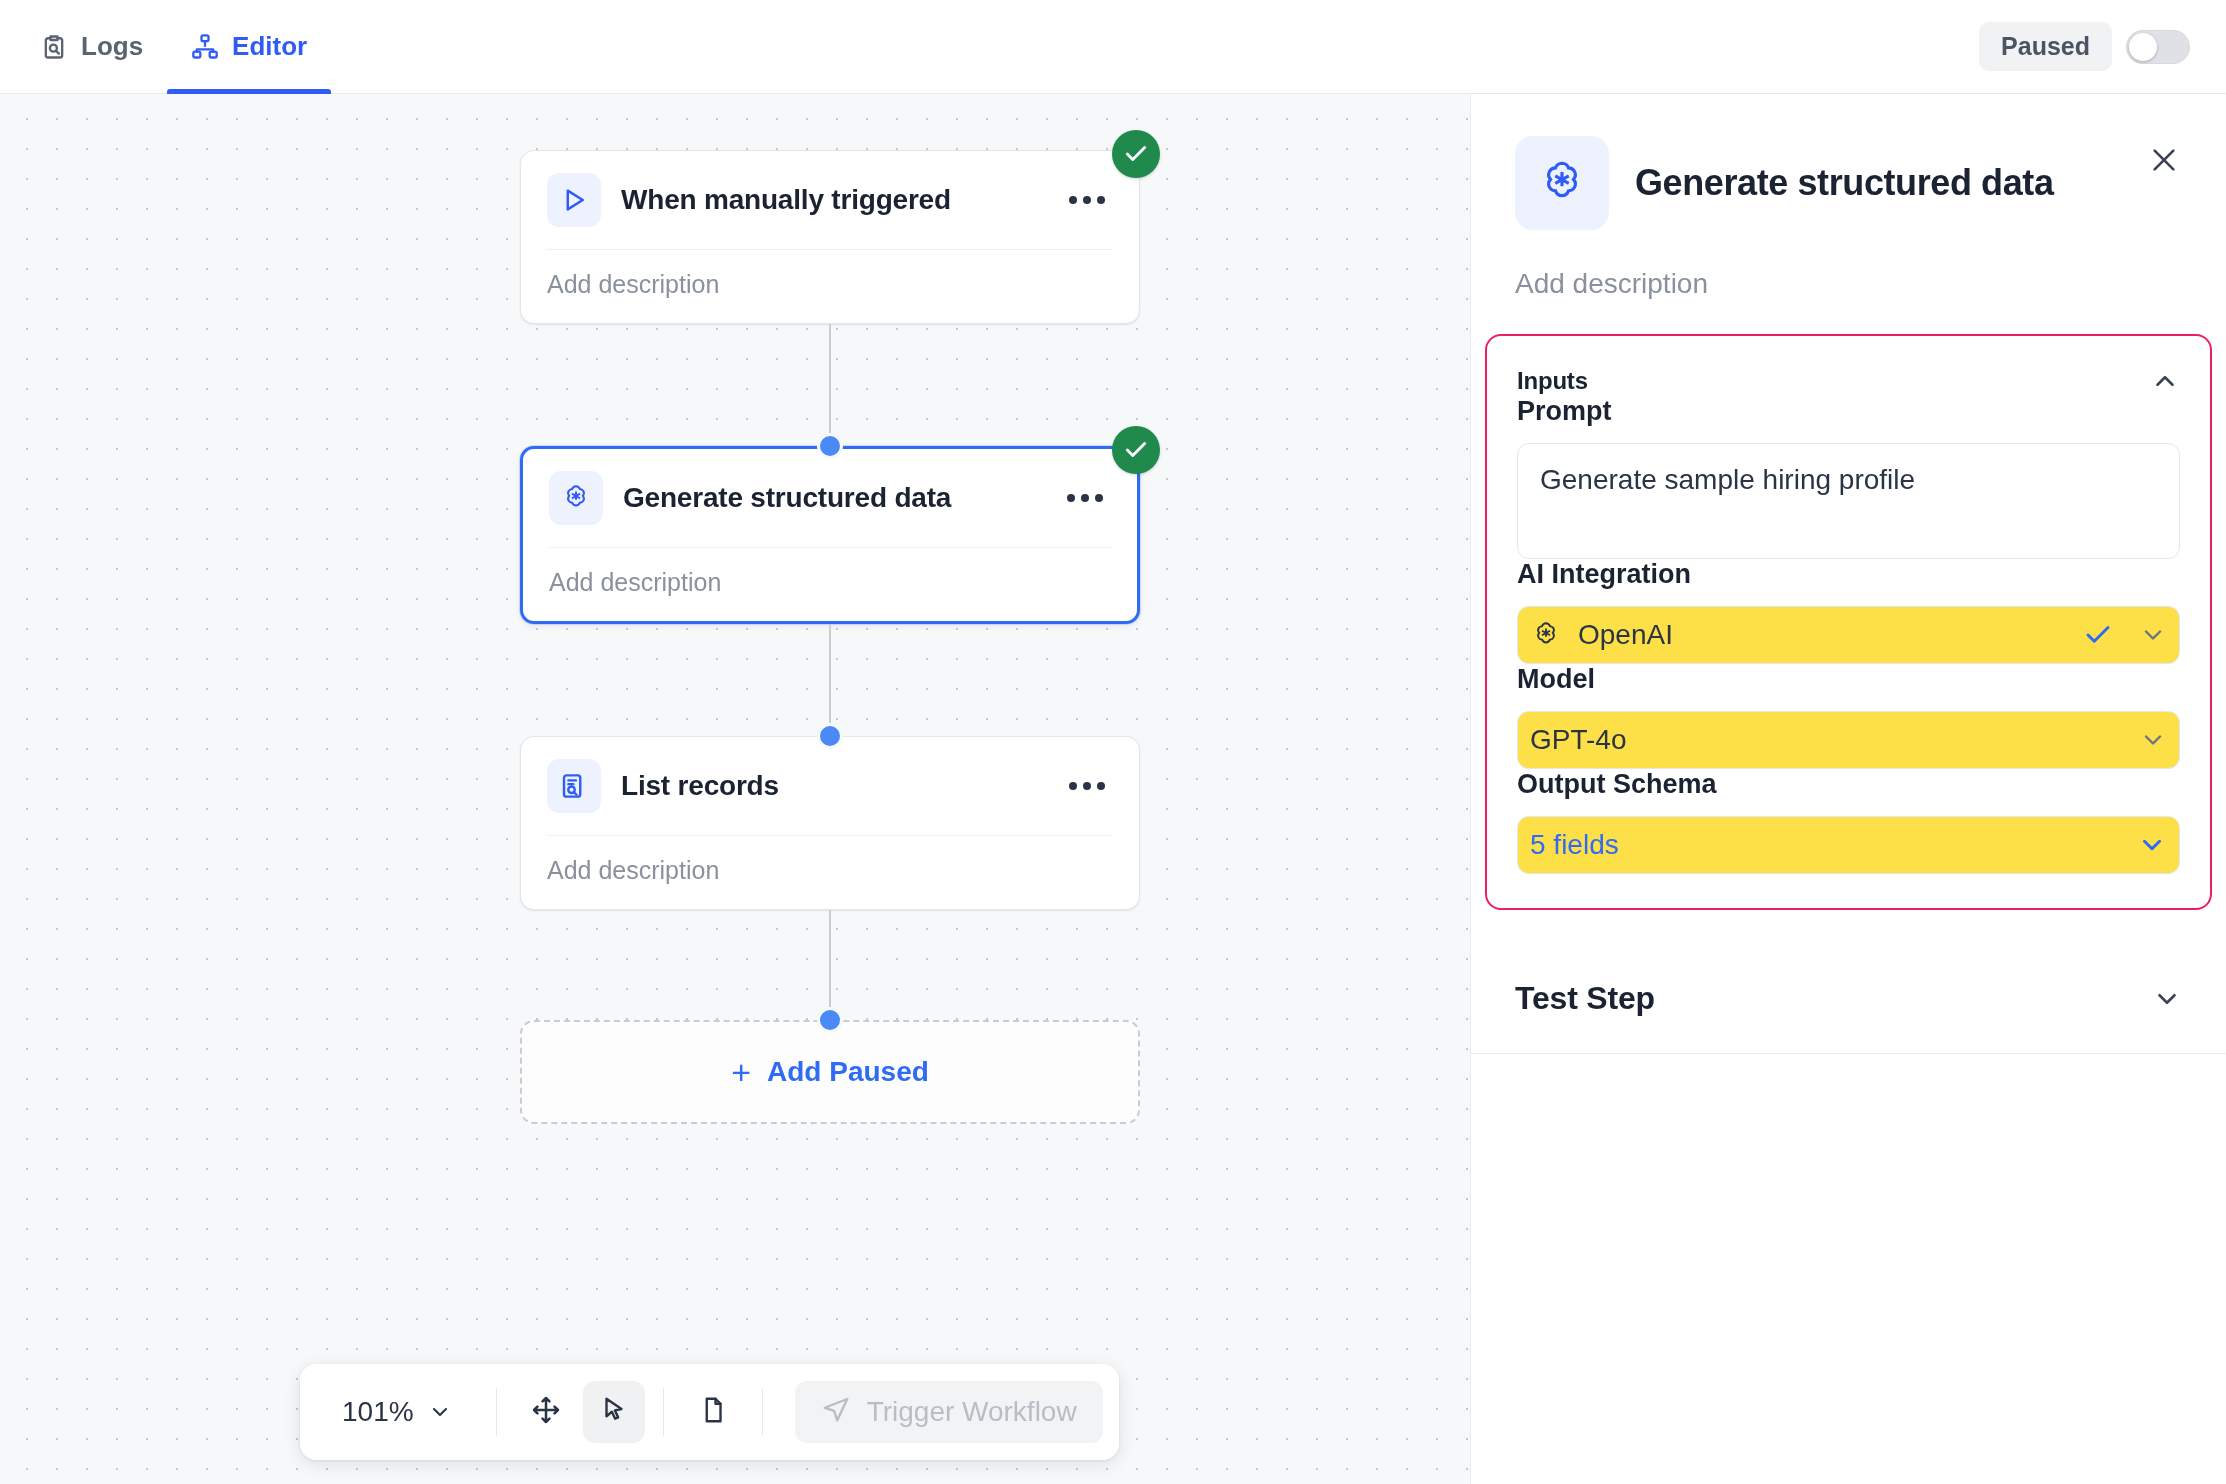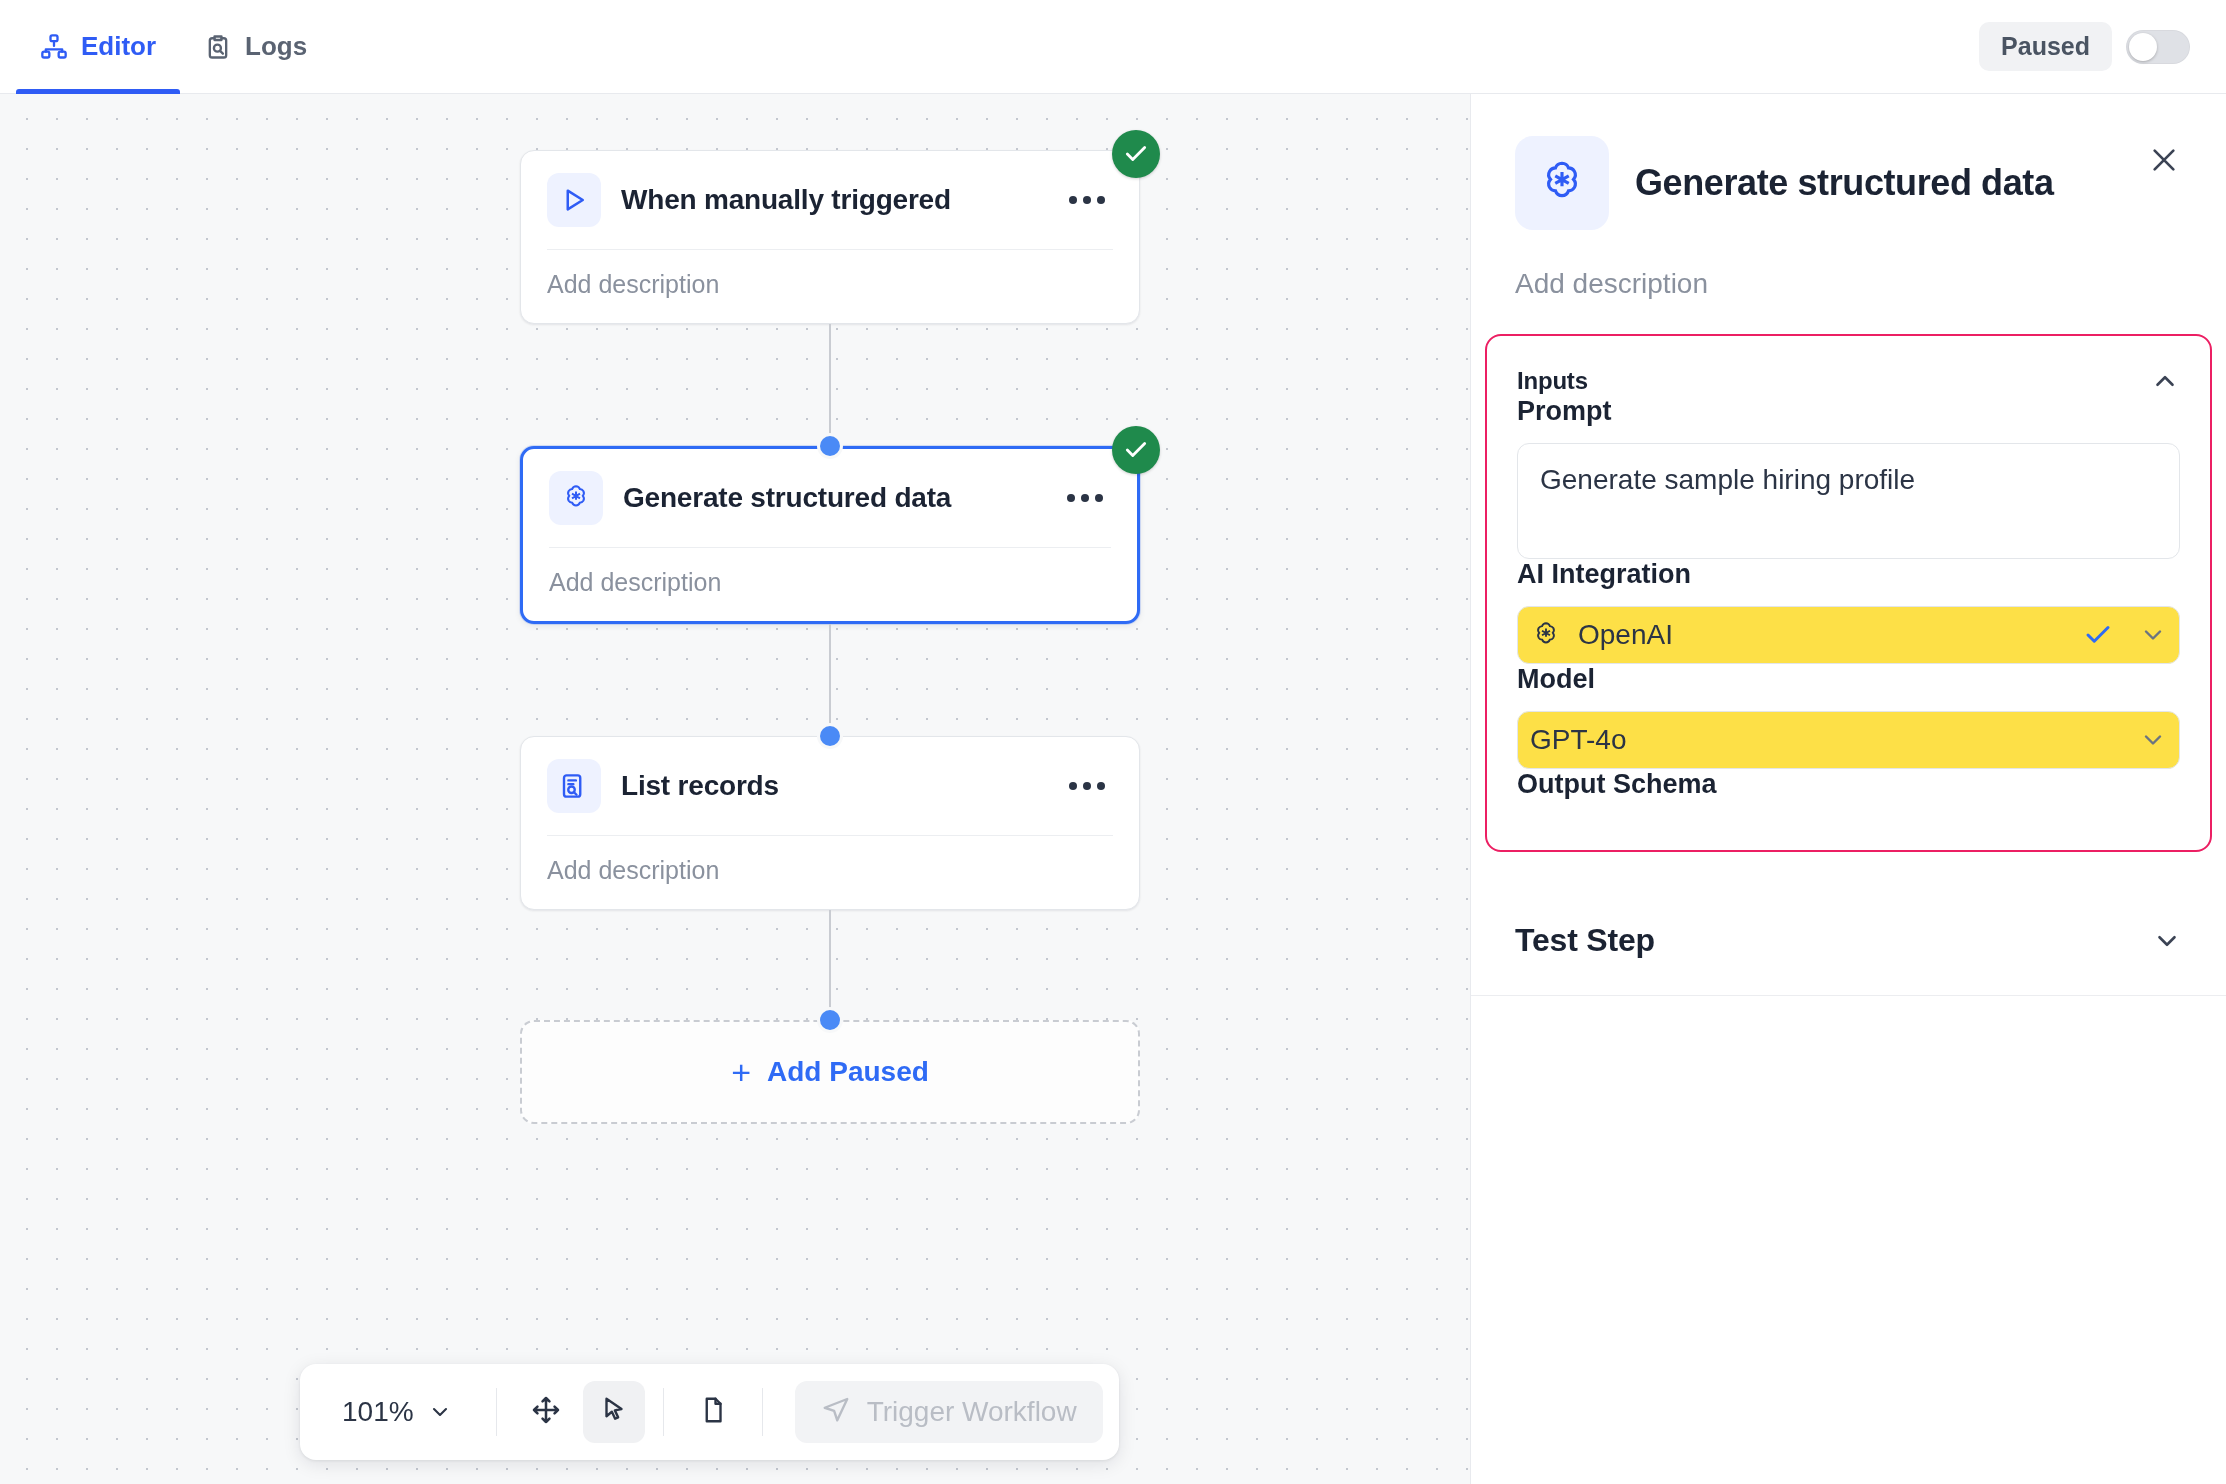--- a/index.html
+++ b/index.html
@@ -224,42 +224,42 @@
   .spacer-top { height: 34px; }
 </style>
 </head>
 <body>
 
 <div class="app">
 
   <div class="topbar">
     <div class="tabs">
 
+      <div class="tab">
+        <span>
+          <svg width="28" height="28" viewBox="0 0 24 24" fill="none" stroke="#5a6372" stroke-width="2" stroke-linecap="round" stroke-linejoin="round">
+            <path d="M9 3h6v3H9z"></path>
+            <path d="M15 4.5h2a2 2 0 0 1 2 2V19a2 2 0 0 1-2 2H7a2 2 0 0 1-2-2V6.5a2 2 0 0 1 2-2h2"></path>
+            <circle cx="11.5" cy="13" r="3"></circle>
+            <path d="M14 15.5l2.2 2.2"></path>
+          </svg>
+        </span>
+        <span>Logs</span>
+      </div>
+
       <div class="tab active">
         <span>
           <svg width="28" height="28" viewBox="0 0 24 24" fill="none" stroke="#2f5cf5" stroke-width="2" stroke-linecap="round" stroke-linejoin="round">
             <rect x="9" y="2" width="6" height="5" rx="1.5"></rect>
             <rect x="2" y="16" width="6" height="5" rx="1.5"></rect>
             <rect x="16" y="16" width="6" height="5" rx="1.5"></rect>
             <path d="M12 7v4M5 16v-2h14v2"></path>
           </svg>
         </span>
         <span>Editor</span>
-      </div>
-
-      <div class="tab">
-        <span>
-          <svg width="28" height="28" viewBox="0 0 24 24" fill="none" stroke="#5a6372" stroke-width="2" stroke-linecap="round" stroke-linejoin="round">
-            <path d="M9 3h6v3H9z"></path>
-            <path d="M15 4.5h2a2 2 0 0 1 2 2V19a2 2 0 0 1-2 2H7a2 2 0 0 1-2-2V6.5a2 2 0 0 1 2-2h2"></path>
-            <circle cx="11.5" cy="13" r="3"></circle>
-            <path d="M14 15.5l2.2 2.2"></path>
-          </svg>
-        </span>
-        <span>Logs</span>
       </div>
 
     </div>
 
     <div class="topbar-right">
       <div class="paused-pill">Paused</div>
       <div class="toggle">
         <div class="knob"></div>
       </div>
     </div>
@@ -486,20 +486,28 @@
             <span class="chev">
               <svg width="28" height="28" viewBox="0 0 24 24" fill="none" stroke="#6b7480" stroke-width="2.1" stroke-linecap="round" stroke-linejoin="round">
                   <path d="M6 9l6 6 6-6"></path>
                 </svg>
             </span>
           </div>
         </div>
 
         <div class="field">
           <div class="field-label">Output Schema</div>
+          <div class="select">
+            <span class="val link">5 fields</span>
+            <span class="chev blue">
+              <svg width="30" height="30" viewBox="0 0 24 24" fill="none" stroke="#2f6bf5" stroke-width="2.4" stroke-linecap="round" stroke-linejoin="round">
+                  <path d="M6 9l6 6 6-6"></path>
+                </svg>
+            </span>
+          </div>
         </div>
       </div>
 
       <div class="spacer-top"></div>
 
       <div class="panel-section">
         <div class="sec-h2">Test Step</div>
         <span class="chev">
           <svg width="30" height="30" viewBox="0 0 24 24" fill="none" stroke="#3b4354" stroke-width="2.1" stroke-linecap="round" stroke-linejoin="round">
               <path d="M6 9l6 6 6-6"></path>

